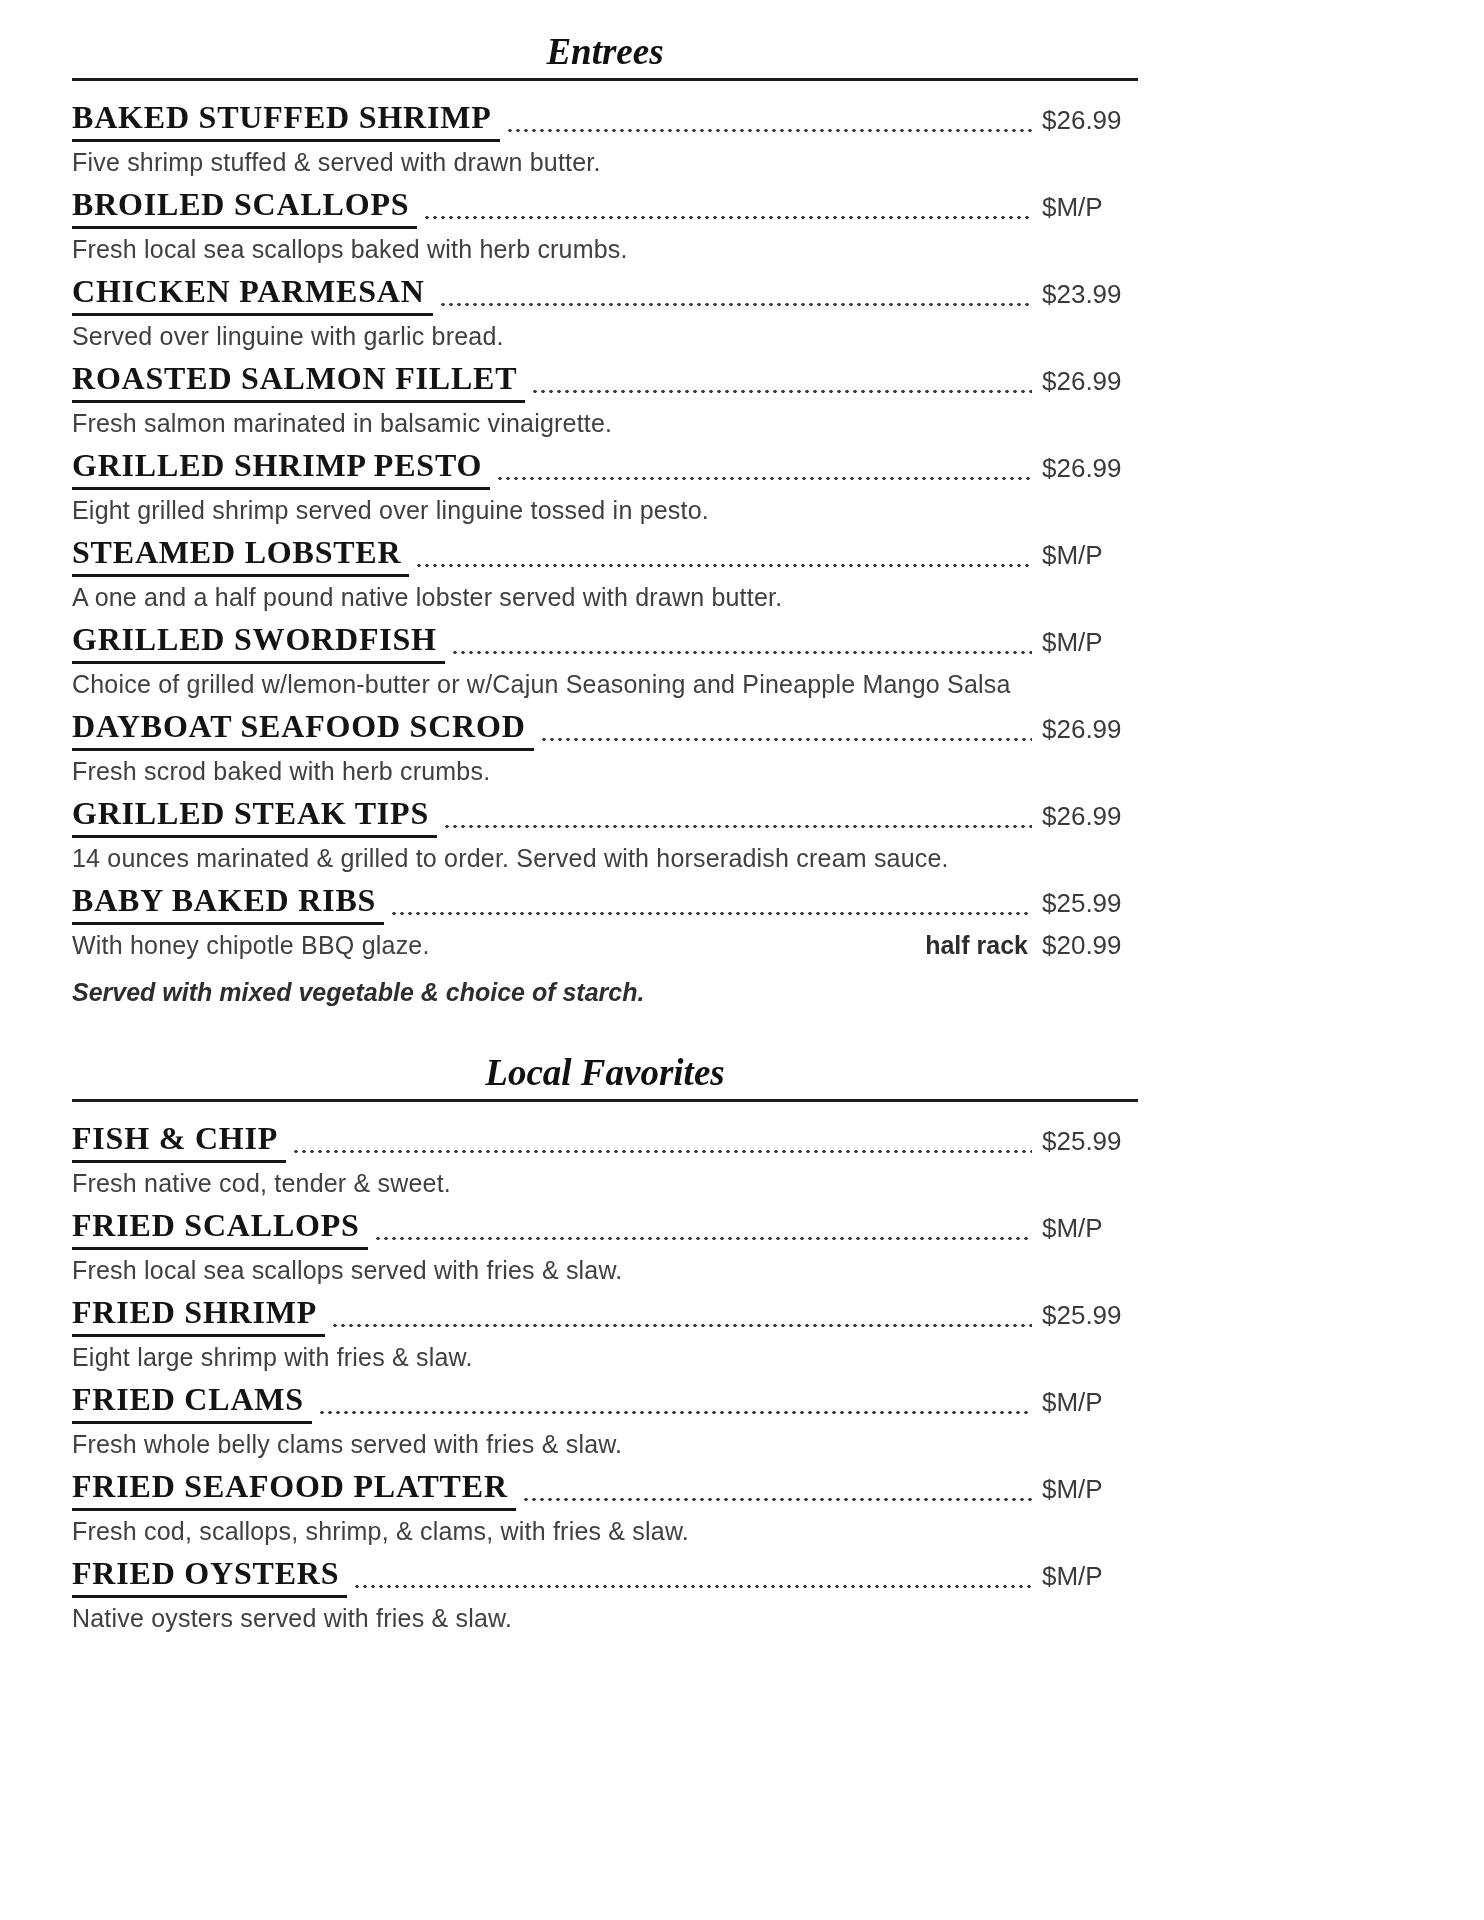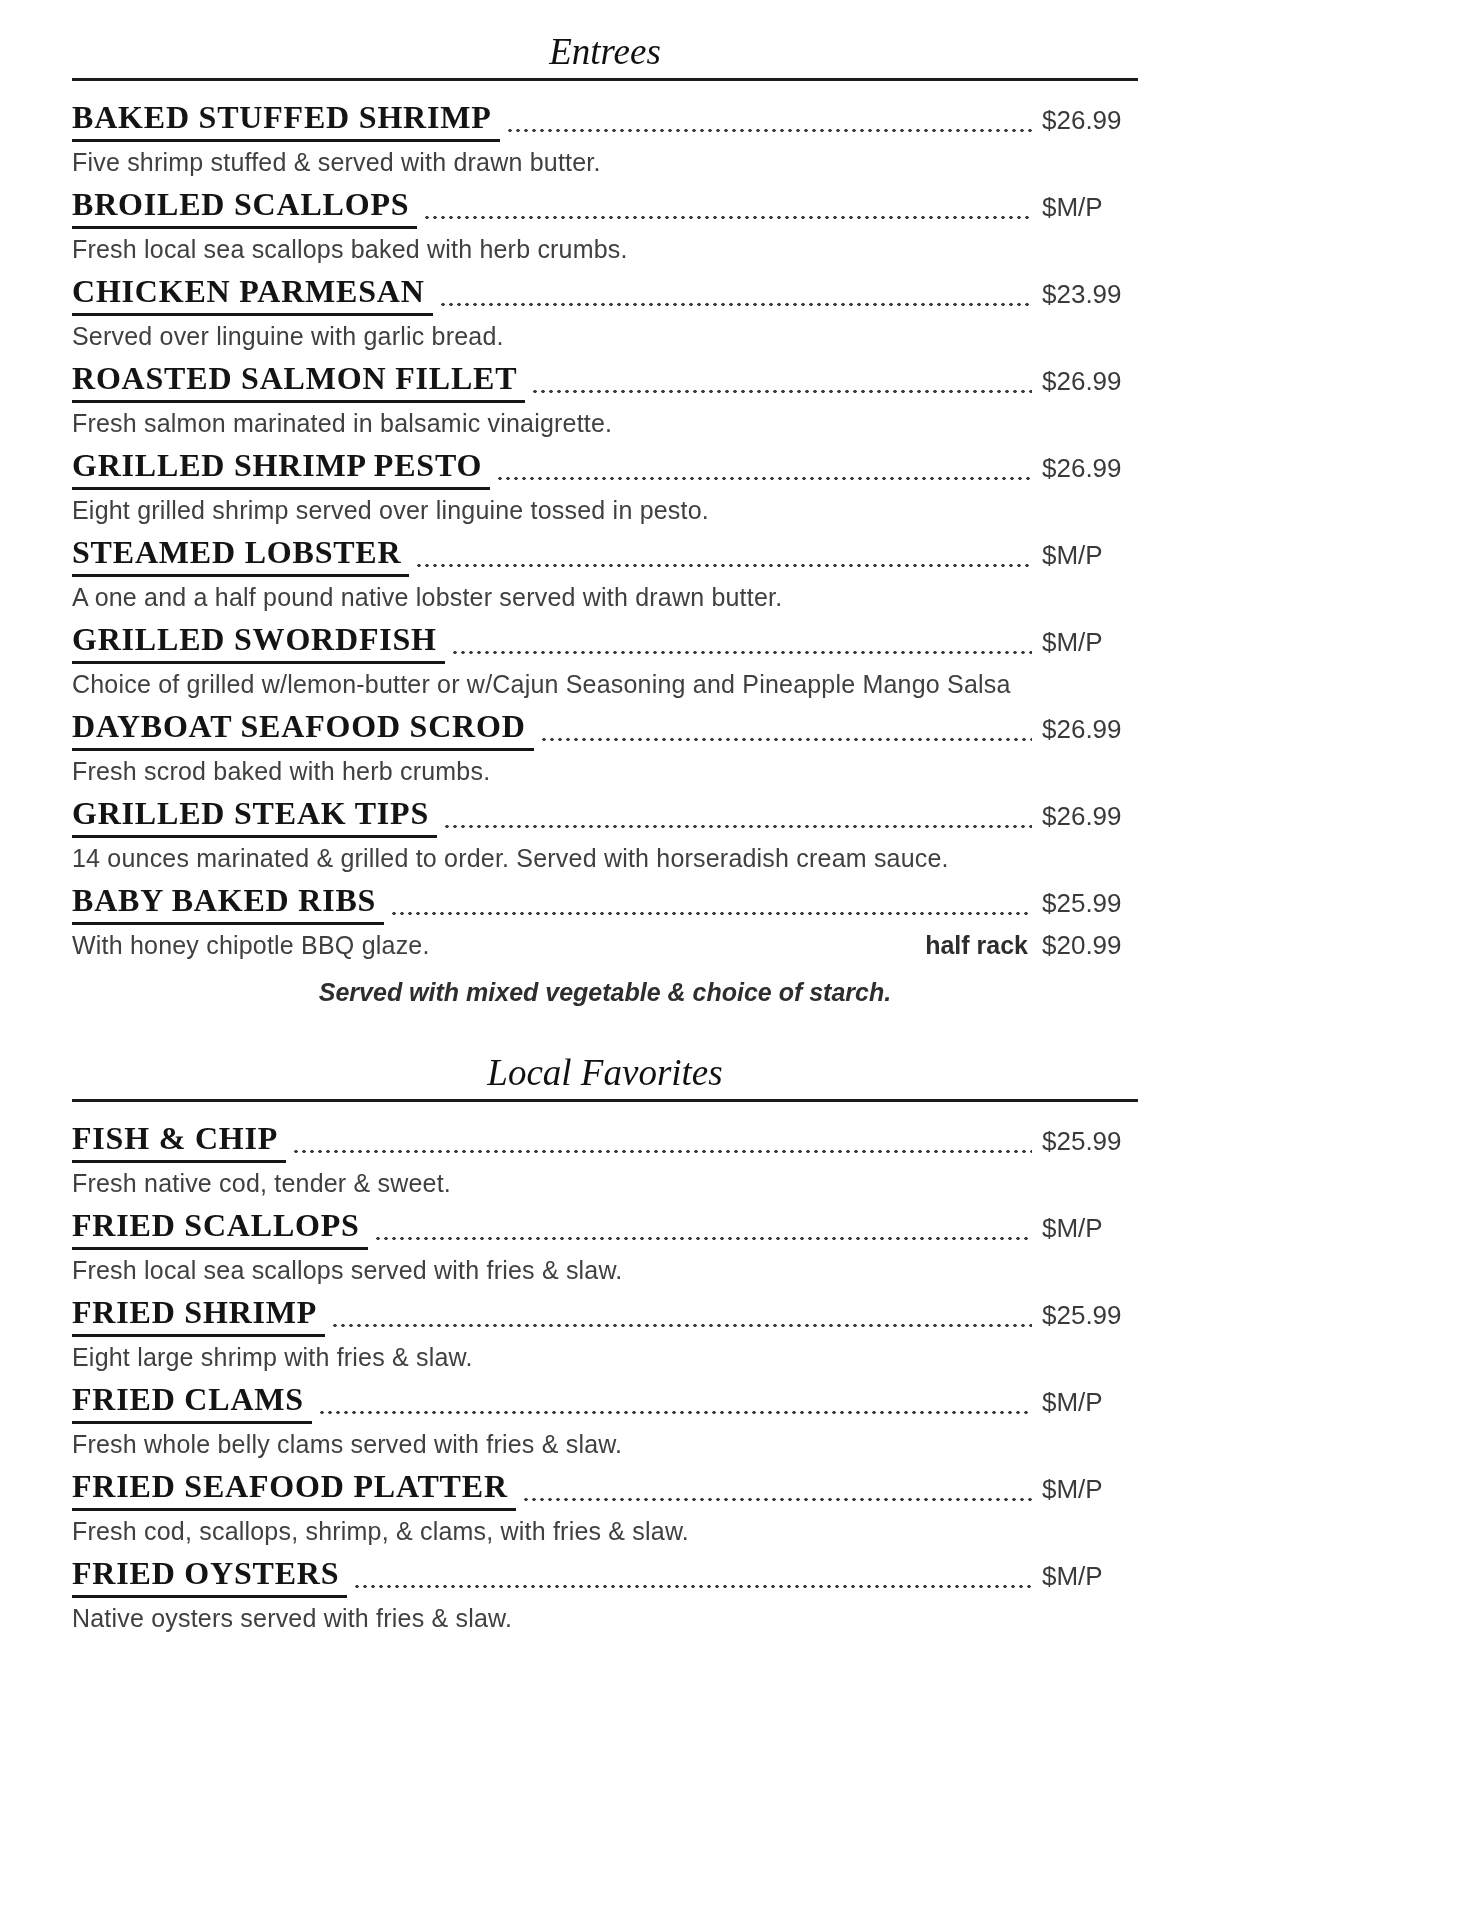--- a/index.html
+++ b/index.html
@@ -15,21 +15,21 @@
     padding: 30px 0 0 72px;
     width: 1484px;
   }
   .content {
     width: 1066px;
   }
   .menu-section { margin-bottom: 18px; }
   .section-title {
     font-family: "Liberation Serif", serif;
     font-style: italic;
-    font-weight: normal;
+    font-weight: bold;
     font-size: 37px;
     text-align: center;
     color: #111111;
     border-bottom: 3px solid #1c1c1c;
     padding-bottom: 5px;
     margin-bottom: 18px;
   }
   .menu-item { margin-bottom: 7px; }
   .item-row {
     display: flex;
@@ -84,21 +84,20 @@
     color: #2d2d2d;
     margin-right: 14px;
   }
   .extra-price {
     width: 96px;
     font-size: 26px;
     color: #3a3a3a;
     text-align: left;
   }
   .footnote {
-    text-align: center;
     font-style: italic;
     font-weight: bold;
     font-size: 25px;
     color: #2e2e2e;
     margin: 16px 0 44px 0;
   }
 </style>
 </head>
 <body>
 

